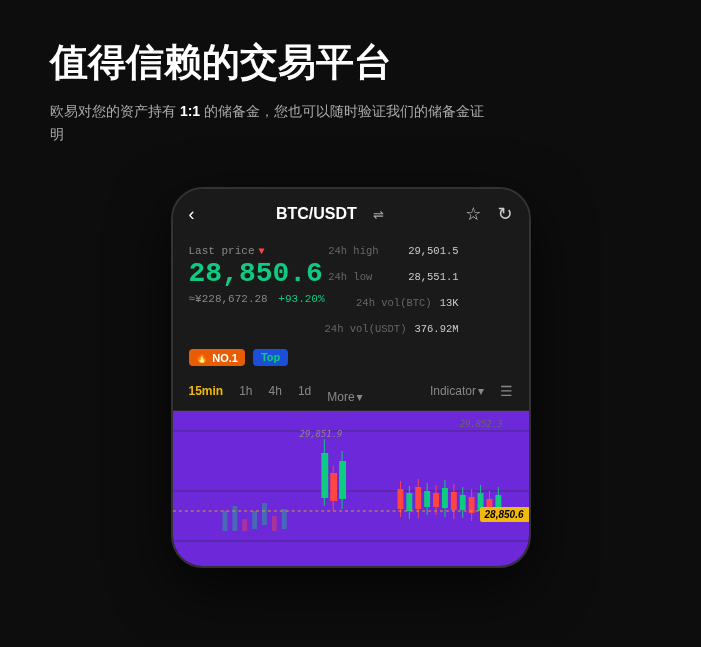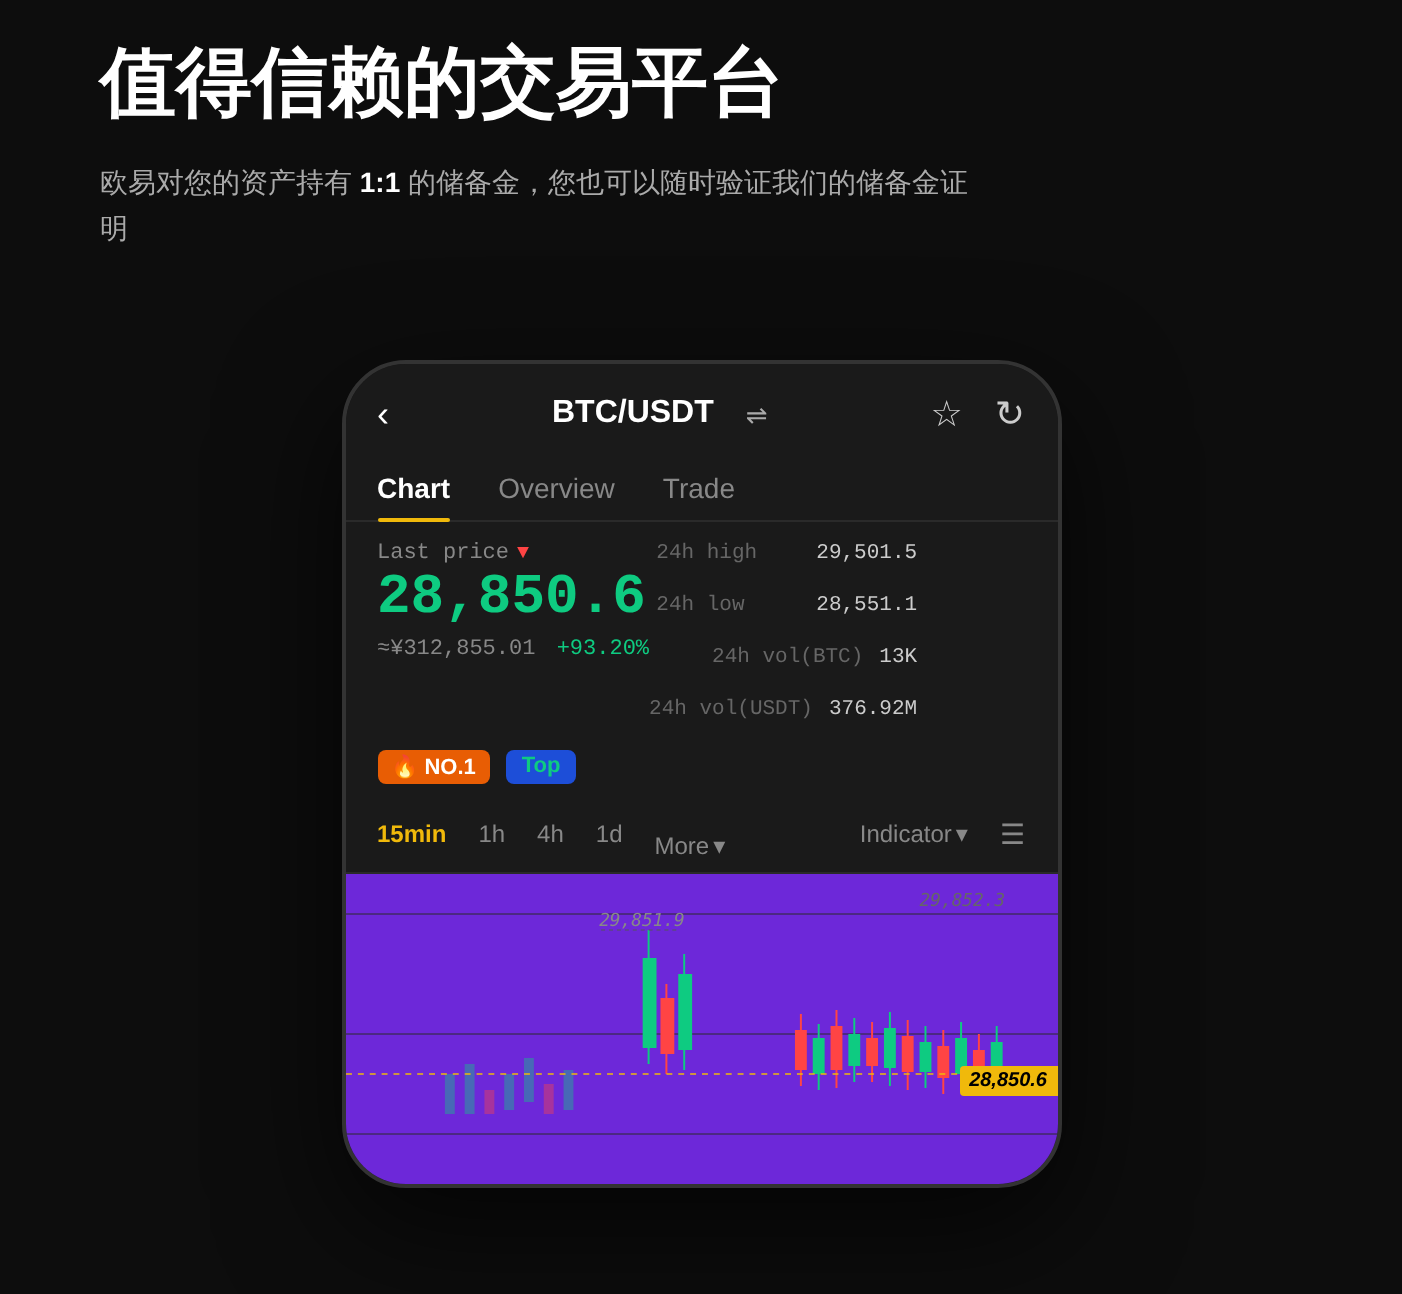--- a/index.html
+++ b/index.html
@@ -5,35 +5,35 @@
     * { margin: 0; padding: 0; box-sizing: border-box; }
     body {
       background-color: #0d0d0d;
       width: 701px;
       min-height: 647px;
       font-family: -apple-system, BlinkMacSystemFont, 'PingFang SC', 'Microsoft YaHei', sans-serif;
       color: #fff;
       overflow: hidden;
     }
     .page-wrapper {
-      padding: 20px 50px;
+      padding: 40px 50px;
     }
     .headline {
       font-size: 38px;
       font-weight: 700;
       color: #fff;
       line-height: 1.2;
       margin-bottom: 14px;
     }
     .subtitle {
       font-size: 14px;
       color: #aaa;
       line-height: 1.7;
       max-width: 440px;
-      margin-bottom: 53px;
+      margin-bottom: 40px;
     }
     .subtitle .highlight {
       color: #fff;
       font-weight: 600;
     }
     
     .phone-container {
       display: flex;
       justify-content: center;
     }
@@ -265,35 +265,30 @@
           <div class="pair-title">
             <span class="pair-name">BTC/USDT</span>
             <span class="swap-icon">⇌</span>
           </div>
           <div class="header-icons">
             <span class="header-icon">☆</span>
             <span class="header-icon">↻</span>
           </div>
         </div>
 
-        <div class="tab-bar">
-          <div class="tab-item active">Chart</div>
-          <div class="tab-item">Overview</div>
-          <div class="tab-item">Trade</div>
-        </div>
 
         <div class="price-area">
           <div class="price-left">
             <div class="last-price-label">
               <span>Last price</span>
               <span class="arrow">▼</span>
             </div>
             <div class="main-price">28,850.6</div>
             <div class="approx-price">
-              <span>≈¥312,855.01</span>
+              <span>≈¥228,672.28</span>
               <span class="change">+93.20%</span>
             </div>
           </div>
           <div class="price-right">
             <div class="stat-row">
               <span class="stat-label">24h high</span>
               <span class="stat-value">29,501.5</span>
             </div>
             <div class="stat-row">
               <span class="stat-label">24h low</span>

